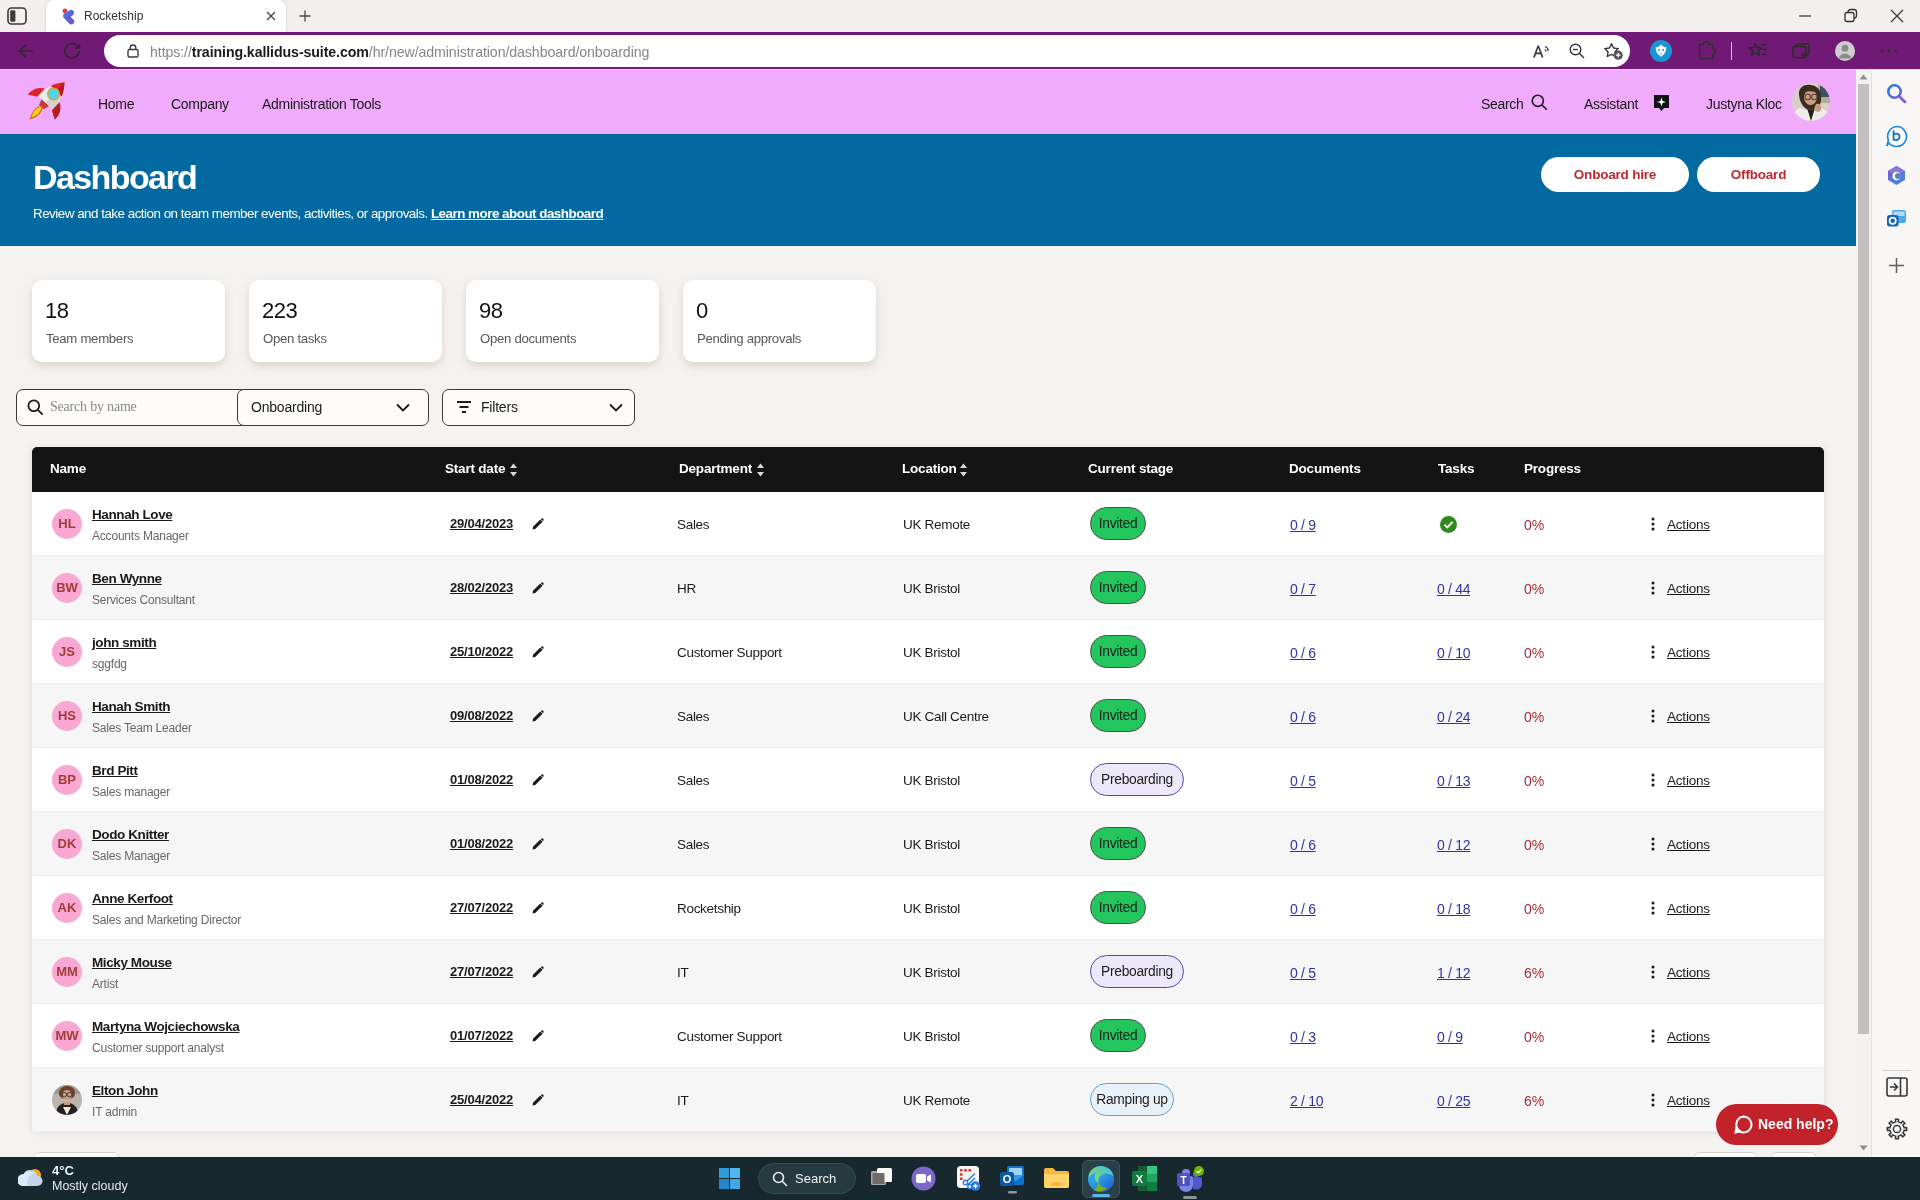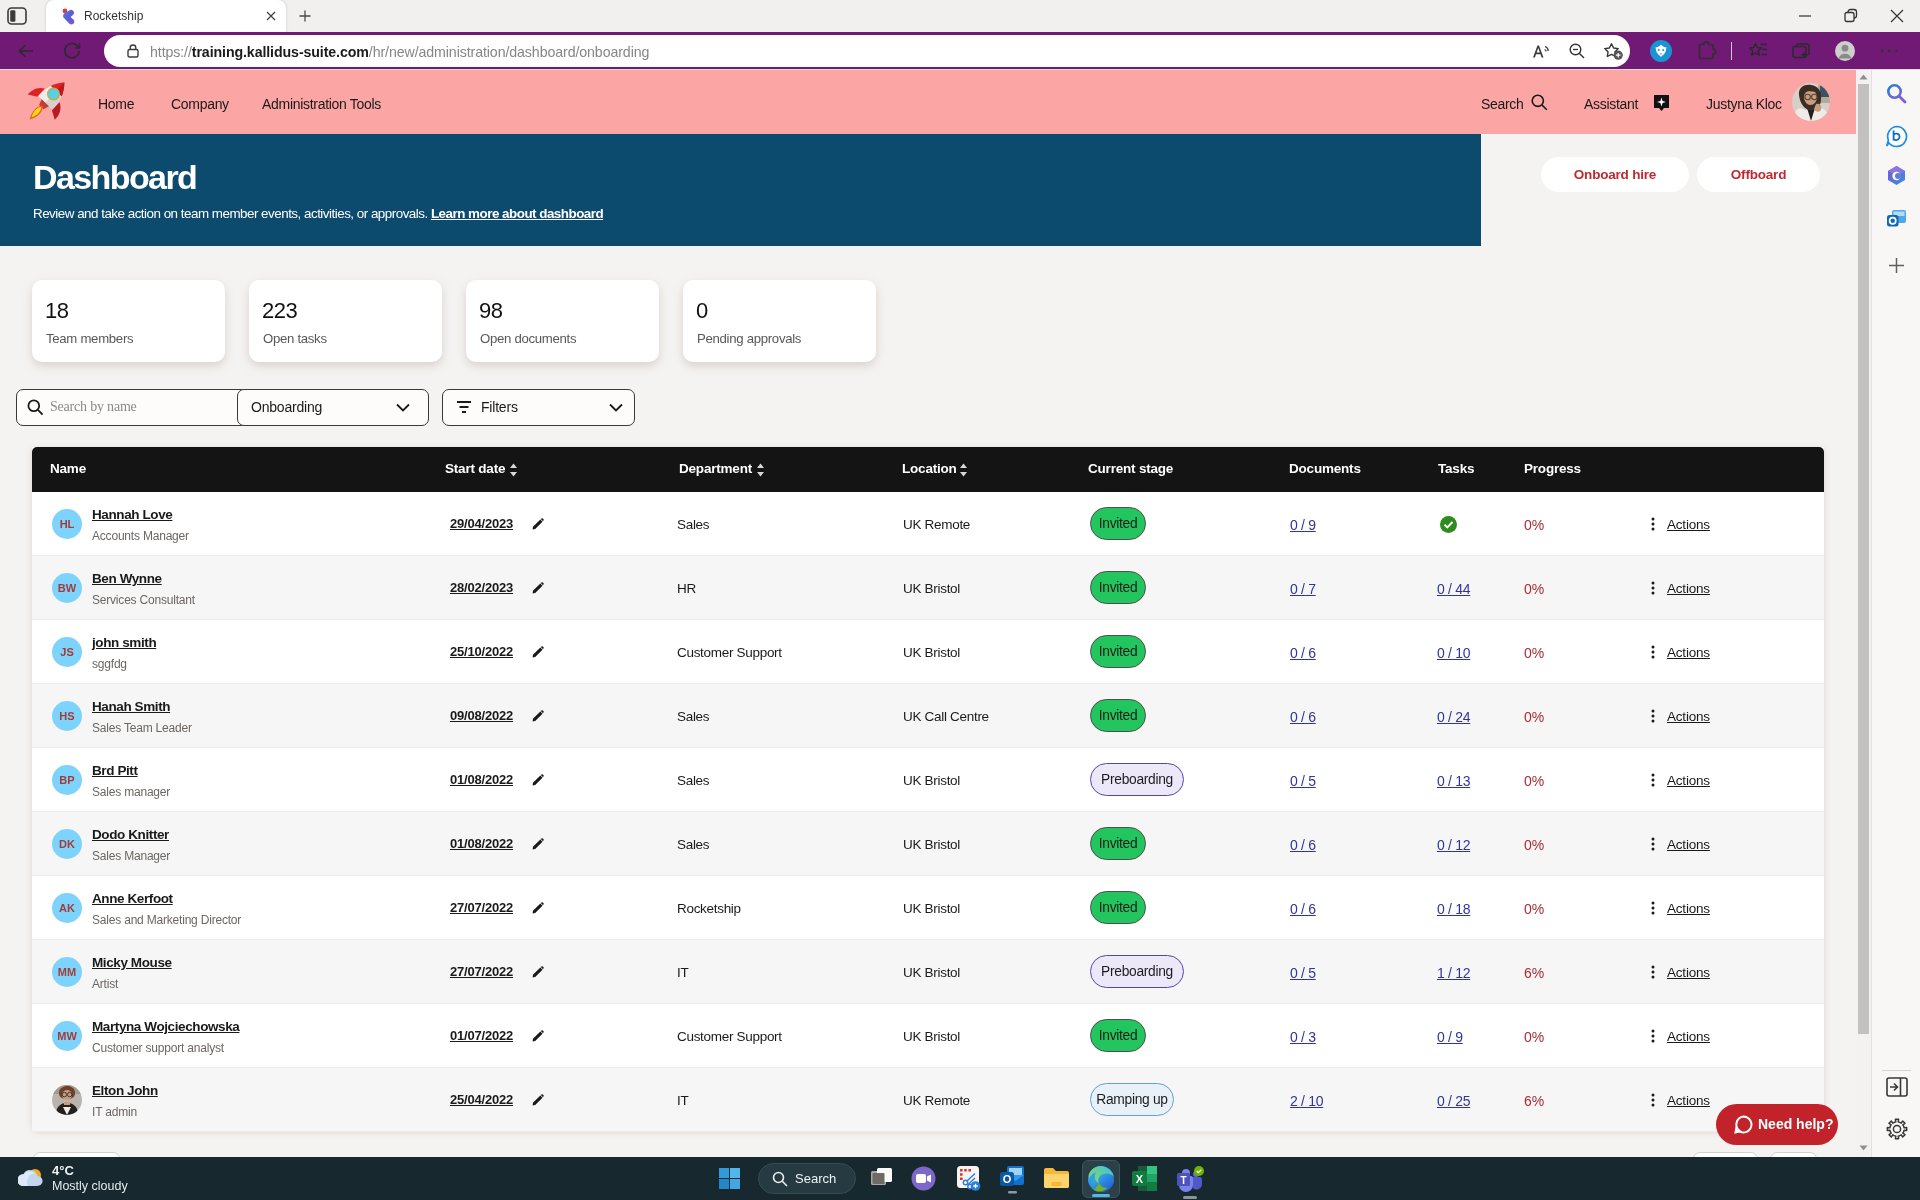--- a/index.html
+++ b/index.html
@@ -27,41 +27,41 @@
 
 
 #taskbar { position:absolute; left:0; top:1157px; width:1920px; height:43px; background:#17292f; }
 #weather { position:absolute; left:52px; top:6px; color:#eef2f3; }
 #weather .t { font-size:13px; font-weight:bold; }
 #weather .c { font-size:12.5px; margin-top:1px; color:#e4eaec; }
 #tsearch { position:absolute; left:758px; top:6px; width:98px; height:31px; background:#253a41; border:1px solid #364c53; border-radius:16px; color:#eef2f3; font-size:13px; }
 
 
 #app { position:absolute; left:0; top:70px; width:1856px; height:1087px; background:#f5f3f1; overflow:hidden; }
-#appheader { position:absolute; left:0; top:0; width:1856px; height:64px; background:#fca5a5; }
+#appheader { position:absolute; left:0; top:0; width:1856px; height:64px; background:#f0abfc; }
 .nav { position:absolute; top:26px; font-size:14px; letter-spacing:-0.3px; color:#1a1a1a; }
-#hero { position:absolute; left:0; top:64px; width:1481px; height:112px; background:#0c4a6e; color:#fff; }
+#hero { position:absolute; left:0; top:64px; width:1856px; height:112px; background:#0369a1; color:#fff; }
 #hero h1 { position:absolute; left:33px; top:24px; font-size:34px; letter-spacing:-1.6px; }
 #hero p { position:absolute; left:33px; top:72px; font-size:13.4px; letter-spacing:-0.5px; }
 #hero p b { text-decoration:underline; }
 .hbtn { position:absolute; top:23px; height:35px; background:#fff; border-radius:18px; color:#bc2b31; font-weight:bold; font-size:13.5px; letter-spacing:-0.2px; text-align:center; line-height:35px; }
 
 .card { position:absolute; top:210px; width:193px; height:82px; background:#fff; border-radius:10px; box-shadow:0 4px 10px rgba(170,150,140,0.35); }
 .card .num { position:absolute; left:13px; top:18px; font-size:22px; font-weight:normal; color:#111; letter-spacing:-0.5px; }
 .card .lbl { position:absolute; left:14px; top:51px; font-size:13.2px; color:#585858; letter-spacing:-0.3px; }
 
 .ctrl { position:absolute; top:319px; height:37px; background:#fdfcfb; border:1.6px solid #3a3a3a; border-radius:7px; }
 
 
 #tbl { position:absolute; left:32px; top:377px; width:1792px; height:683px; background:#fff; border-radius:0 0 6px 6px; box-shadow:0 2px 6px rgba(160,140,130,0.3);text-decoration:underline; }
 #thead { position:absolute; left:0; top:0; width:1792px; height:45px; background:#141414; border-radius:5px 5px 0 0; color:#fff; font-size:13.5px; font-weight:bold; letter-spacing:-0.2px; }
 .th { position:absolute; top:14px; }
 .row { position:absolute; left:0; width:1792px; height:64px; border-bottom:1px solid #ececec; }
 .row.alt { background:#f7f6f6; }
-.avatar { position:absolute; left:20px; top:17px; width:30px; height:30px; border-radius:50%; background:#7dd3fc; color:#a33c39; font-size:11px; font-weight:bold; text-align:center; line-height:30px; }
+.avatar { position:absolute; left:20px; top:17px; width:30px; height:30px; border-radius:50%; background:#f9a8d4; color:#a33c39; font-size:13px; font-weight:bold; text-align:center; line-height:30px; }
 .nm { position:absolute; left:60px; top:15px; font-size:13.5px; font-weight:bold; color:#1a1a1a; letter-spacing:-0.4px; text-decoration:underline; }
 .sub { position:absolute; left:60px; top:37px; font-size:12px; color:#6b6764; letter-spacing:-0.2px; }
 .dt { position:absolute; left:418px; top:24px; font-size:13px; font-weight:bold; color:#1a1a1a; letter-spacing:-0.2px; text-decoration:underline; }
 .dept { position:absolute; left:645px; top:25px; font-size:13.5px; color:#1a1a1a; letter-spacing:-0.3px; }
 .loc { position:absolute; left:871px; top:25px; font-size:13.5px; color:#1a1a1a; letter-spacing:-0.3px; }
 .pill { position:absolute; left:1058px; top:15px; height:33px; border-radius:17px; font-size:13.8px; color:#1d1d1d; letter-spacing:-0.3px; text-align:center; line-height:31px; white-space:nowrap; }
 .pill.inv { width:56px; background:#22c55e; border:1.5px solid #4f4f4f; }
 .pill.pre { width:94px; background:#ece8f9; border:1.5px solid #5347ad; }
 .pill.ramp { width:84px; background:#e9f1f8; border:1.5px solid #64a0d0; }
 .lnk { position:absolute; top:25px; font-size:14px; color:#2e35a0; letter-spacing:-0.3px; text-decoration:underline; }

